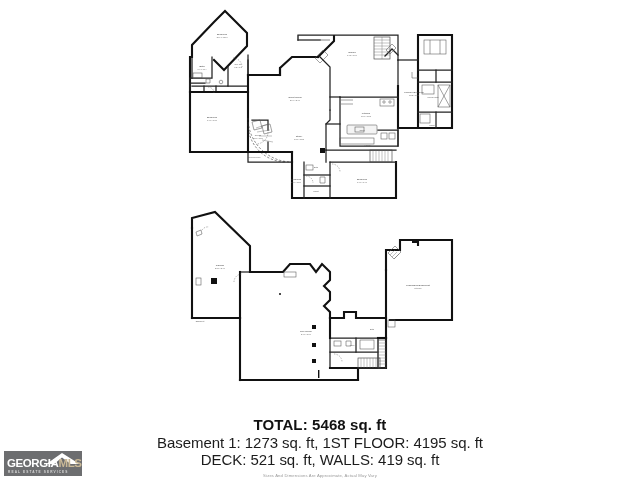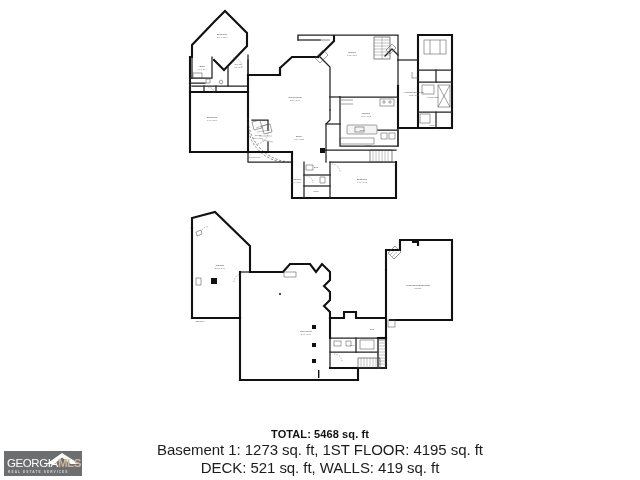--- a/index.html
+++ b/index.html
@@ -33,26 +33,25 @@
   
   #summary-block {
     position: absolute;
     left: 0;
     top: 416px;
     width: 640px;
     text-align: center;
     line-height: 1.18;
   }
   #summary-total {
-    font-size: 11px;
+    font-size: 15px;
     font-weight: bold;
     letter-spacing: 0.1px;
     color: #111;
     white-space: nowrap;
-    margin-top: 12px;
   }
   .summary-line {
     font-size: 15px;
     color: #1c1c1c;
     white-space: nowrap;
     letter-spacing: -0.05px;
   }
   #summary-disclaimer {
     margin-top: 5px;
     font-size: 4.2px;
@@ -83,21 +82,21 @@
     position: absolute;
     left: 3px;
     top: 7px;
     width: 74px;
     height: 12px;
     display: flex;
     align-items: baseline;
   }
   #mls-logo .logo-georgia {
     font-size: 11.5px;
-    font-weight: normal;
+    font-weight: bold;
     color: #ffffff;
     letter-spacing: -0.4px;
     line-height: 1;
     text-align: right;
   }
   #mls-logo .logo-mls {
     font-size: 11.5px;
     font-weight: bold;
     color: #c9b896;
     letter-spacing: -0.4px;

